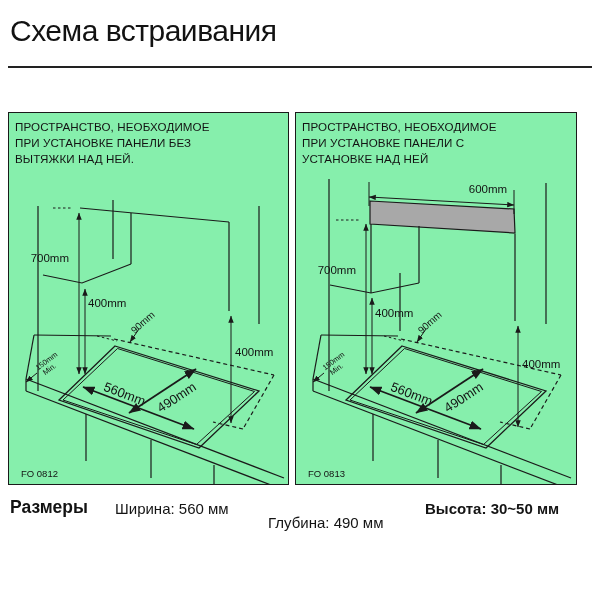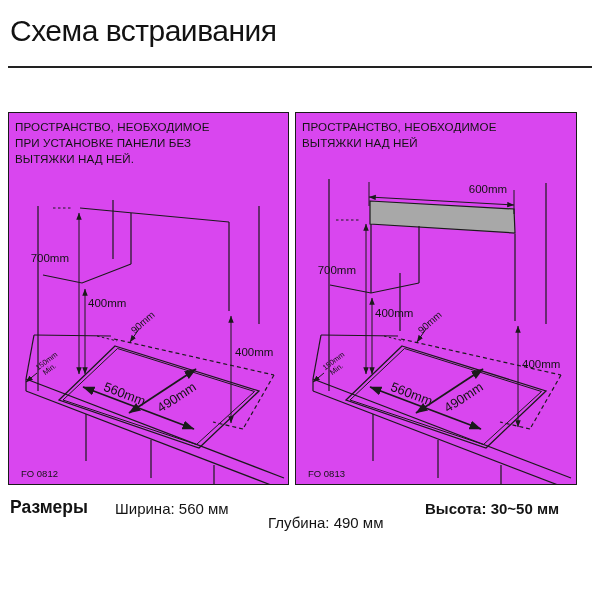--- a/index.html
+++ b/index.html
@@ -1,21 +1,21 @@
 <!DOCTYPE html>
 <html><head>
 <meta charset="utf-8">
 <style>
   html,body{margin:0;padding:0;background:#fff;}
   .page{position:relative;width:600px;height:548px;background:#fff;overflow:hidden;
         font-family:"Liberation Sans",sans-serif;color:#111;}
   .title{position:absolute;left:10px;top:14px;font-size:30px;font-weight:400;
          letter-spacing:-0.5px;color:#121212;margin:0;}
   .rule{position:absolute;left:8px;right:8px;top:66px;border-top:2px solid #222;}
-  .panel{position:absolute;top:112px;height:371px;border:1.6px solid #1a1a1a;background:#d946ef;}
+  .panel{position:absolute;top:112px;height:371px;border:1.6px solid #1a1a1a;background:#86efac;}
   .panel.left{left:8px;width:279px;}
   .panel.right{left:295px;width:280px;}
   .panel-header{position:absolute;left:6px;top:6px;z-index:2;font-size:11.6px;line-height:16px;
                 color:#131313;letter-spacing:0.1px;white-space:nowrap;}
   .panel-header span{display:block;}
   .diagram{position:absolute;left:0;top:0;width:100%;height:100%;z-index:1;}
   svg text{font-family:"Liberation Sans",sans-serif;fill:#131313;}
   .footer{position:absolute;left:0;top:494px;width:600px;height:30px;}
   .footer .f-label{position:absolute;left:10px;top:3px;font-size:17.5px;font-weight:bold;color:#121212;}
   .footer .f-w{position:absolute;left:115px;top:6px;font-size:15px;color:#141414;}
@@ -103,21 +103,22 @@
         <text transform="translate(39,250) rotate(-37)" text-anchor="middle" font-size="7.5">150mm</text>
         <text transform="translate(42,258) rotate(-37)" text-anchor="middle" font-size="7.5">Min.</text>
       </g>
       <text x="12" y="364" font-size="9.5" fill="#222">FO 0812</text>
     </svg>
   </section>
 
   <section class="panel right">
     <div class="panel-header">
       <span>ПРОСТРАНСТВО, НЕОБХОДИМОЕ</span>
-      <span>ВЫТЯЖКИ НАД НЕЙ</span>
+      <span>ПРИ УСТАНОВКЕ ПАНЕЛИ С</span>
+      <span>УСТАНОВКЕ НАД НЕЙ</span>
     </div>
     <svg class="diagram" viewBox="0 0 280 371">
       <defs>
         <marker id="aR" markerUnits="userSpaceOnUse" markerWidth="7.5" markerHeight="6" refX="6.8" refY="2.75" orient="auto-start-reverse">
           <path d="M0,0 L7,2.75 L0,5.5 z" fill="#1a1a1a"></path>
         </marker>
         <marker id="AR" markerUnits="userSpaceOnUse" markerWidth="13" markerHeight="10" refX="11.5" refY="4.5" orient="auto-start-reverse">
           <path d="M0,0 L12,4.5 L0,9 z" fill="#1a1a1a"></path>
         </marker>
       </defs>

